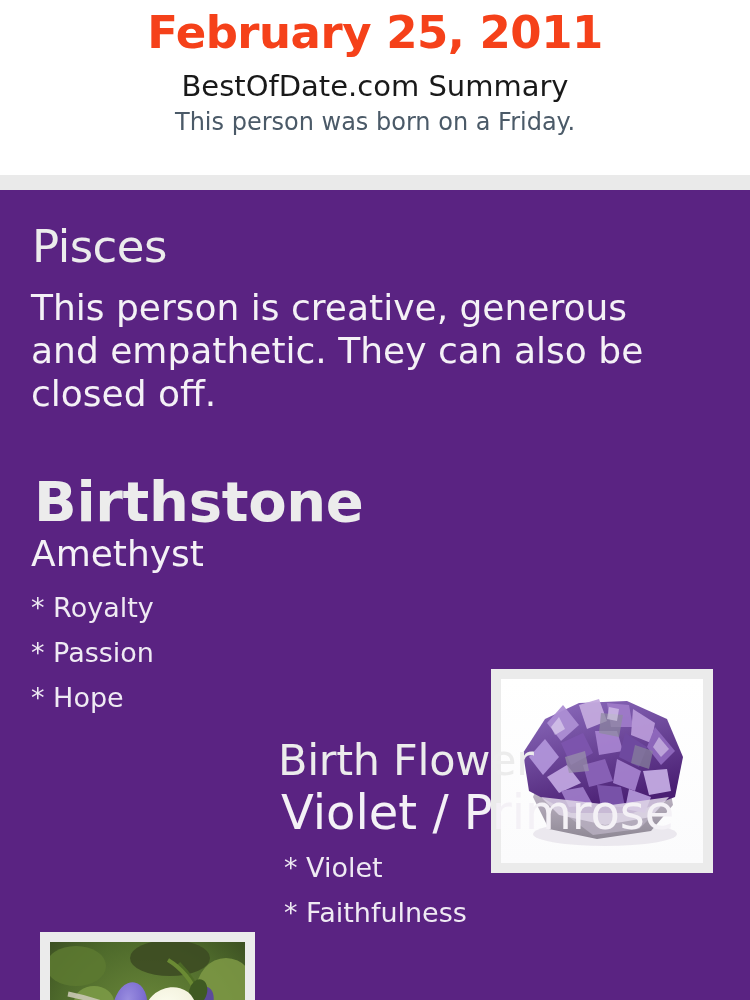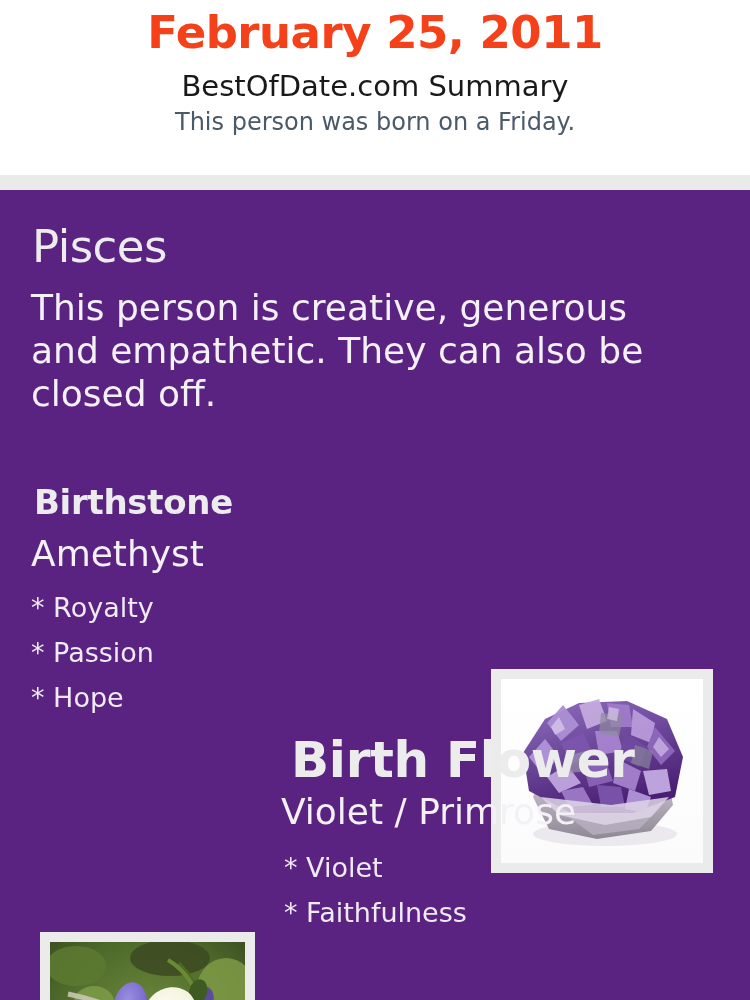--- a/index.html
+++ b/index.html
@@ -93,21 +93,21 @@
     font-weight: 400;
     color: #f4f1f6;
     line-height: 43px;
   }
 
   
   .stone-title {
     position: absolute;
     left: 34px;
     top: 287px;
-    font-size: 34px;
+    font-size: 56px;
     font-weight: 700;
     color: #ececec;
     line-height: 50px;
     letter-spacing: -0.3px;
   }
   .stone-name {
     position: absolute;
     left: 31px;
     top: 343px;
     font-size: 36px;
@@ -125,33 +125,33 @@
     font-size: 27px;
     font-weight: 400;
     color: #efeaf3;
     line-height: 45px;
     white-space: nowrap;
   }
 
   
   .flower-title {
     position: absolute;
-    left: 291px;
+    left: 278px;
     top: 545px;
-    font-size: 50px;
-    font-weight: 700;
+    font-size: 43px;
+    font-weight: 400;
     color: #ececec;
     line-height: 50px;
     letter-spacing: -0.3px;
   }
   .flower-name {
     position: absolute;
     left: 281px;
     top: 601px;
-    font-size: 36px;
+    font-size: 48px;
     font-weight: 400;
     color: #f4f1f6;
     line-height: 42px;
   }
   .flower-traits {
     position: absolute;
     left: 284px;
     top: 655px;
     width: 400px;
   }

